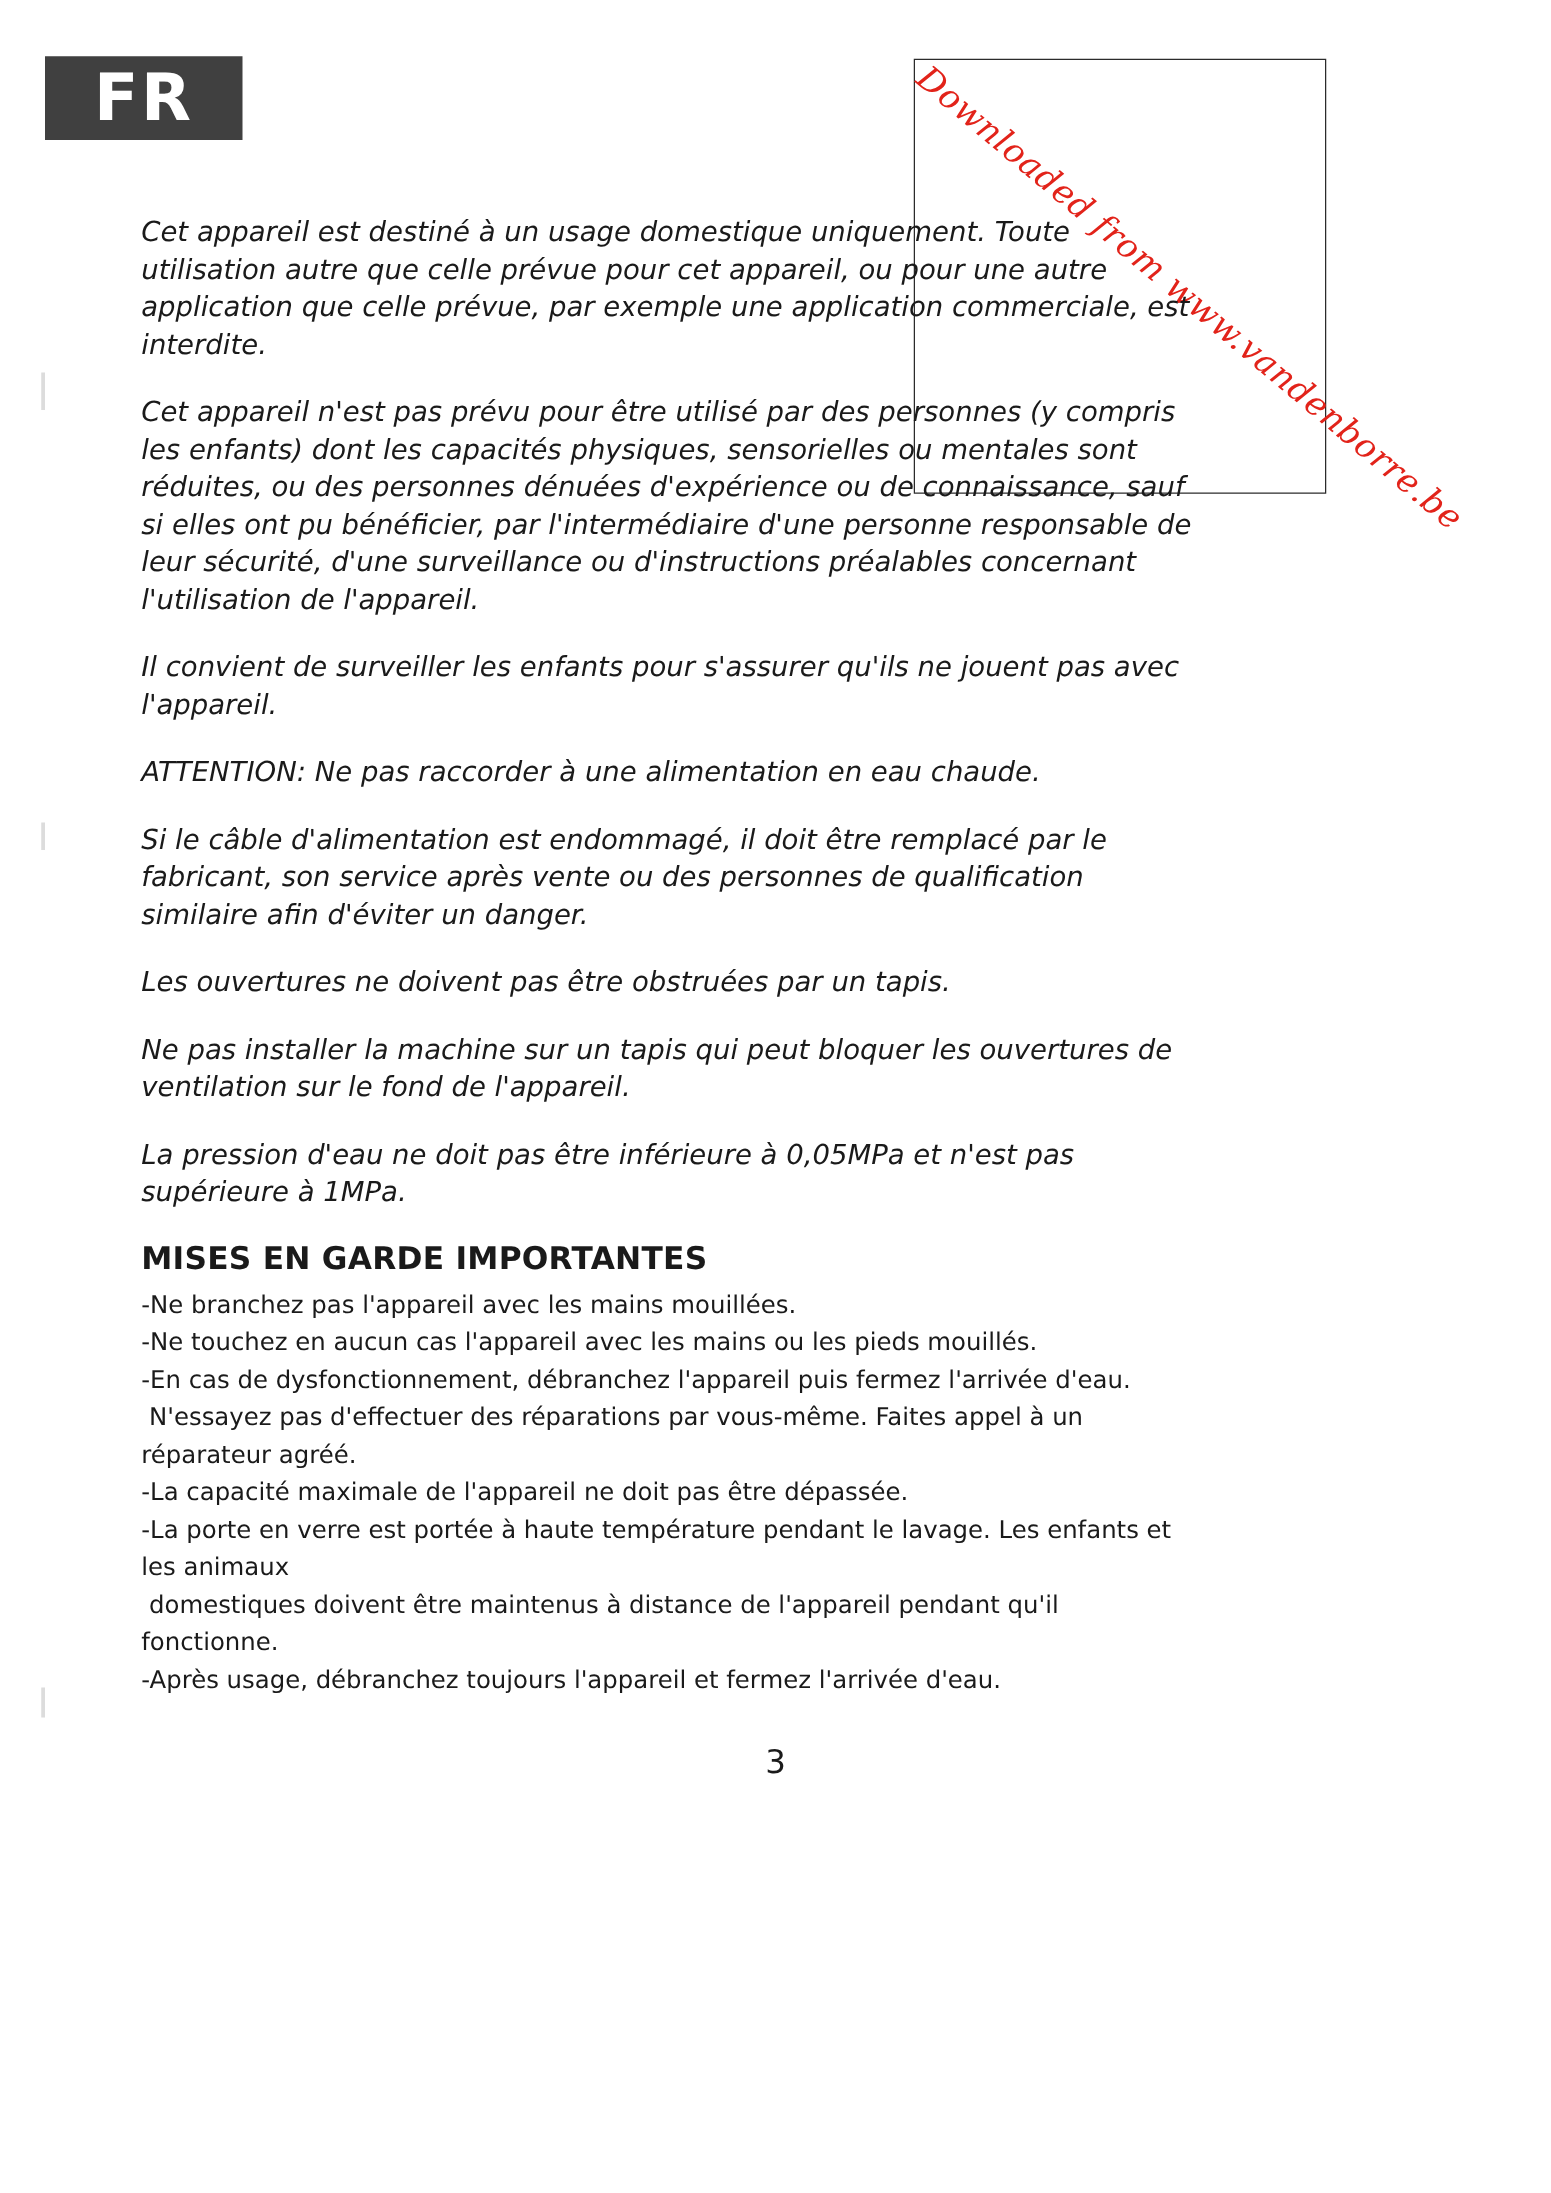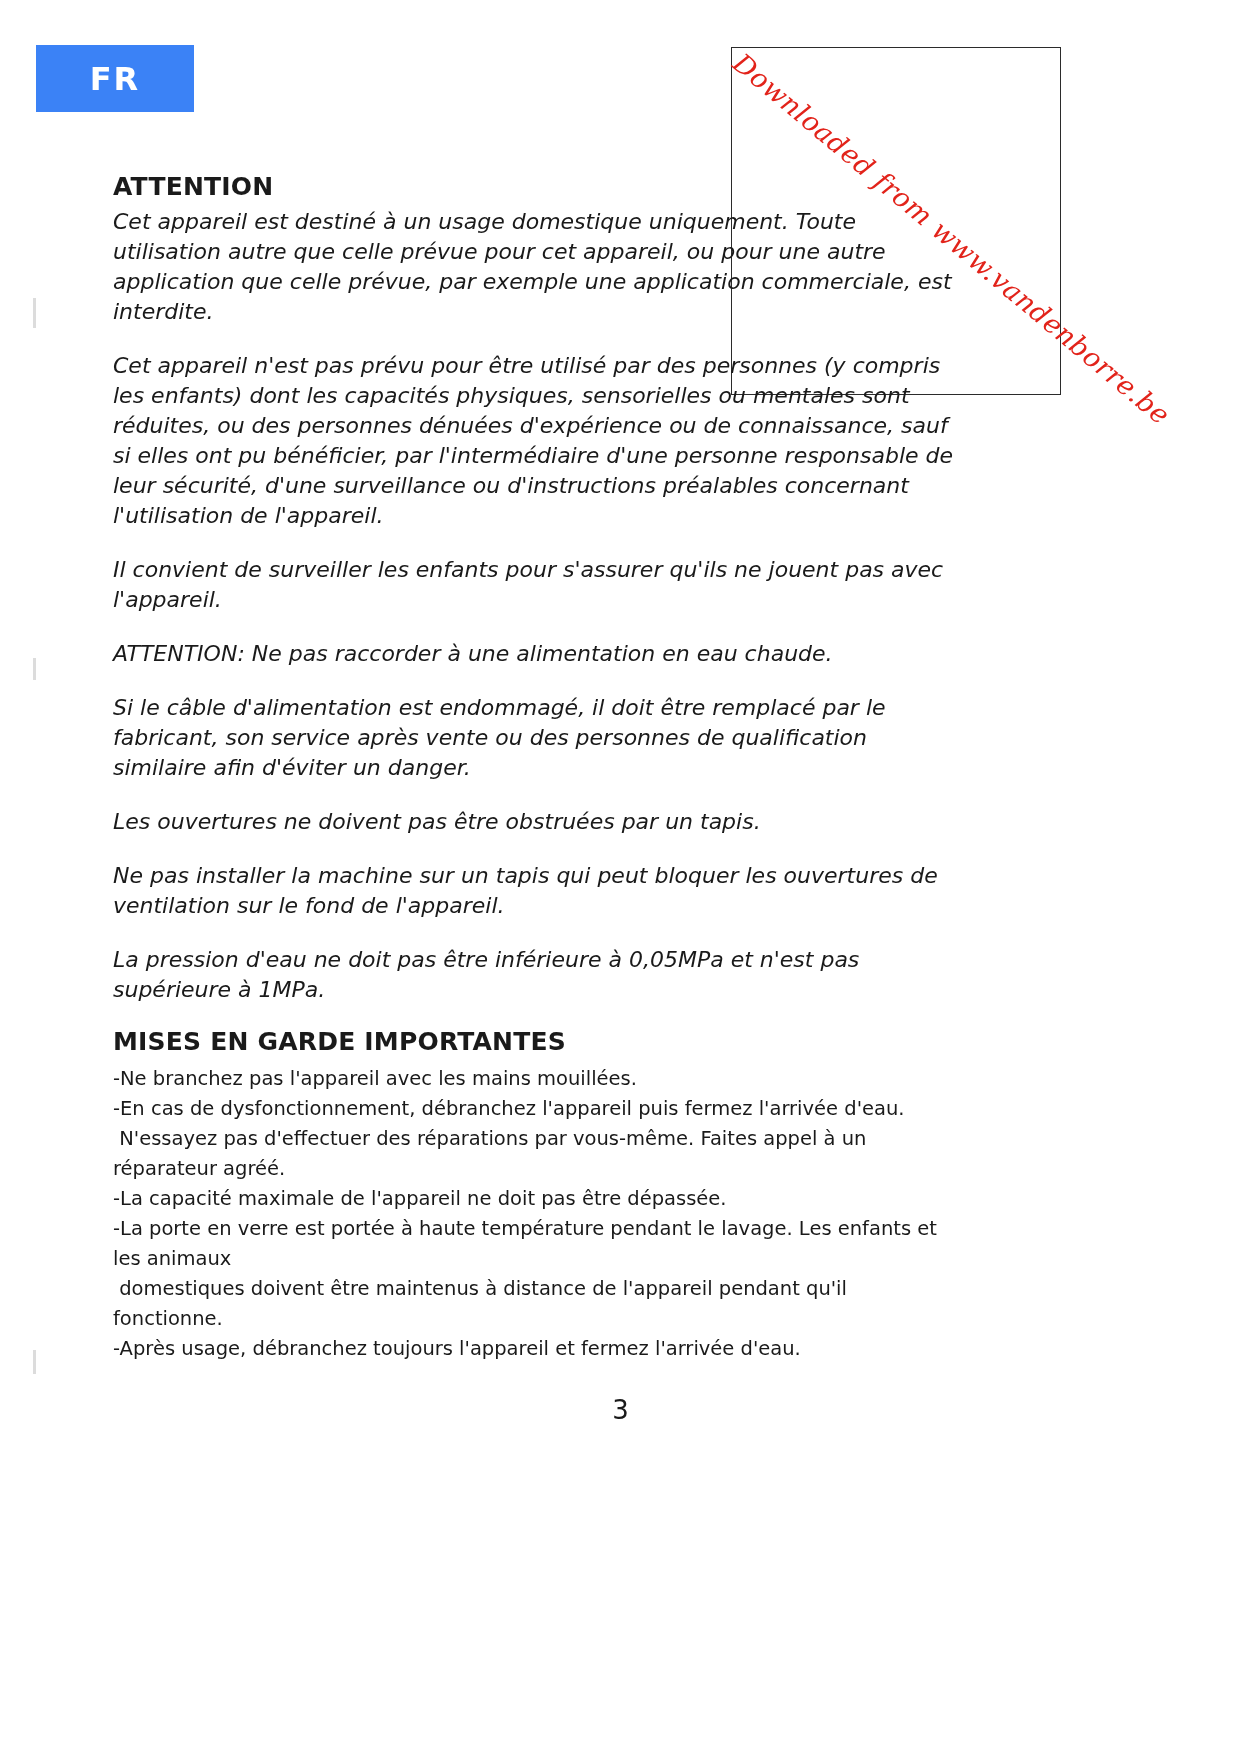--- a/index.html
+++ b/index.html
@@ -16,26 +16,26 @@
     overflow: hidden;
   }
 
   
   .lang-badge {
     position: absolute;
     left: 36px;
     top: 45px;
     width: 158px;
     height: 67px;
-    background: #3b82f6;
+    background: #404040;
     color: #ffffff;
     display: flex;
     align-items: center;
     justify-content: center;
-    font-size: 32px;
+    font-size: 52px;
     font-weight: 700;
     letter-spacing: 2px;
     font-family: "DejaVu Sans", sans-serif;
   }
 
   
   .watermark-box {
     position: absolute;
     left: 731px;
     top: 47px;
@@ -142,35 +142,35 @@
 </div>
 
 <div class="watermark-box"></div>
 <div class="watermark-text">
   <span>Downloaded from www.vandenborre.be</span>
 </div>
 
 <div class="content">
 
   <section>
-    <h2 class="section-title">ATTENTION</h2>
     <p class="para">Cet appareil est destiné à un usage domestique uniquement. Toute utilisation autre que celle prévue pour cet appareil, ou pour une autre application que celle prévue, par exemple une application commerciale, est interdite.</p>
     <p class="para">Cet appareil n'est pas prévu pour être utilisé par des personnes (y compris les enfants) dont les capacités physiques, sensorielles ou mentales sont réduites, ou des personnes dénuées d'expérience ou de connaissance, sauf si elles ont pu bénéficier, par l'intermédiaire d'une personne responsable de leur sécurité, d'une surveillance ou d'instructions préalables concernant l'utilisation de l'appareil.</p>
     <p class="para">Il convient de surveiller les enfants pour s'assurer qu'ils ne jouent pas avec l'appareil.</p>
     <p class="para">ATTENTION: Ne pas raccorder à une alimentation en eau chaude.</p>
     <p class="para">Si le câble d'alimentation est endommagé, il doit être remplacé par le fabricant, son service après vente ou des personnes de qualification similaire afin d'éviter un danger.</p>
     <p class="para">Les ouvertures ne doivent pas être obstruées par un tapis.</p>
     <p class="para">Ne pas installer la machine sur un tapis qui peut bloquer les ouvertures de ventilation sur le fond de l'appareil.</p>
     <p class="para">La pression d'eau ne doit pas être inférieure à 0,05MPa et n'est pas supérieure à 1MPa.</p>
   </section>
 
   <section class="section-two">
     <h2 class="section-title">MISES EN GARDE IMPORTANTES</h2>
     <ul class="warn-list">
       <li>-Ne branchez pas l'appareil avec les mains mouillées.</li>
+      <li>-Ne touchez en aucun cas l'appareil avec les mains ou les pieds mouillés.</li>
       <li>-En cas de dysfonctionnement, débranchez l'appareil puis fermez l'arrivée d'eau.
  N'essayez pas d'effectuer des réparations par vous-même. Faites appel à un réparateur agréé.</li>
       <li>-La capacité maximale de l'appareil ne doit pas être dépassée.</li>
       <li>-La porte en verre est portée à haute température pendant le lavage. Les enfants et les animaux
  domestiques doivent être maintenus à distance de l'appareil pendant qu'il fonctionne.</li>
       <li>-Après usage, débranchez toujours l'appareil et fermez l'arrivée d'eau.</li>
     </ul>
   </section>
 
 </div>

